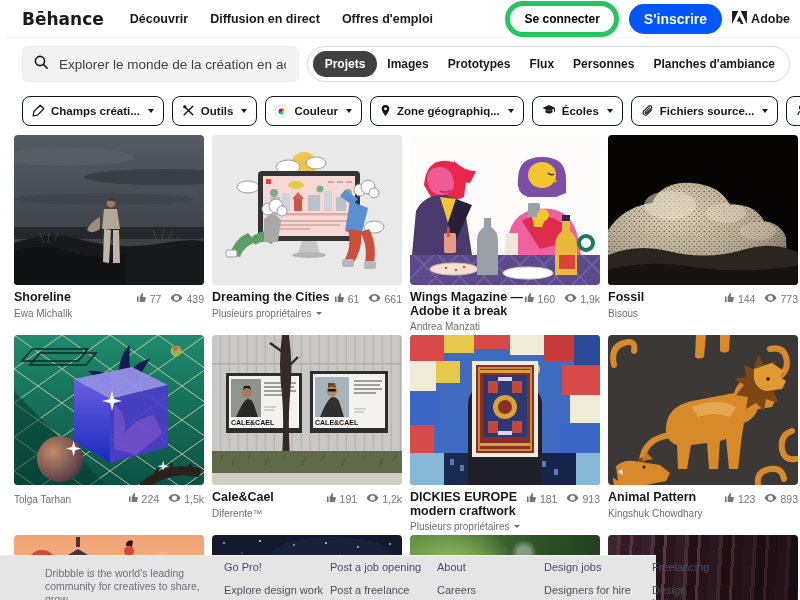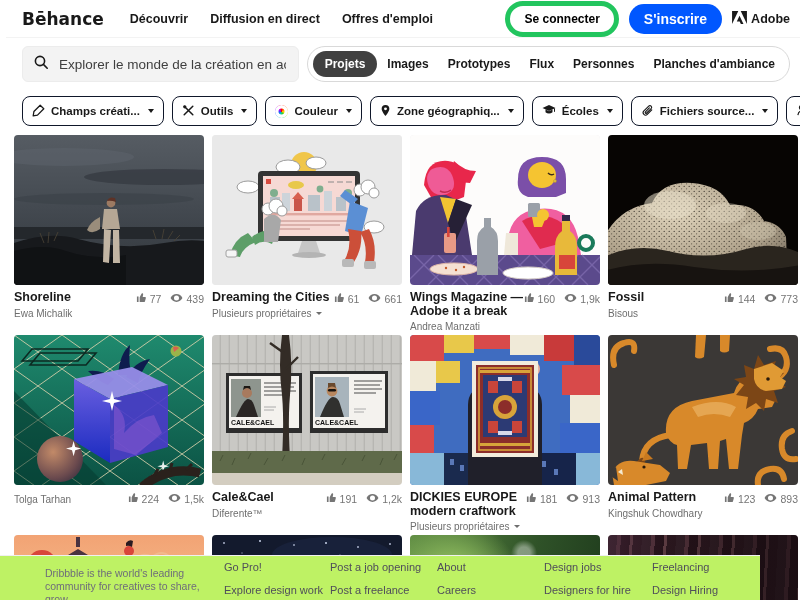--- a/index.html
+++ b/index.html
@@ -32,21 +32,21 @@
   .cover{height:150px;border-radius:4px;overflow:hidden;position:relative;background:#eee;cursor:pointer;}
   .cover svg{display:block;width:100%;height:100%;}
   .art-css{width:100%;height:100%;}
   .info{position:relative;height:44px;padding-top:6px;overflow:visible;}
   .title{font-size:12.5px;font-weight:700;line-height:13.5px;padding-right:66px;cursor:pointer;}
   .owner{font-size:10px;color:#6e6e6e;margin-top:3px;display:flex;align-items:center;gap:4px;cursor:pointer;}
   .owner-caret{width:0;height:0;border-left:3px solid transparent;border-right:3px solid transparent;border-top:3.5px solid #6e6e6e;}
   .stats{position:absolute;top:7px;right:0;display:flex;gap:9px;align-items:center;color:#757575;font-size:10.5px;font-weight:400;}
   .stat{display:flex;align-items:center;gap:3px;}
   
-  footer{position:absolute;left:0;bottom:0;width:760px;height:44px;background:#bef264;z-index:6;border-top:1px solid #f0f0f0;}
+  footer{position:absolute;left:0;bottom:0;width:656px;height:44px;background:#e5e5e5;z-index:6;border-top:1px solid #f0f0f0;}
   .tagline{position:absolute;left:45px;top:11px;font-size:10.5px;line-height:13px;color:#6e6d7a;width:170px;}
   .fcol{position:absolute;top:5px;}
   .flink{display:block;font-size:11px;color:#4f4e5a;margin-bottom:10px;line-height:13px;cursor:pointer;}
   .fcol-0{left:224px;}.fcol-1{left:330px;}.fcol-2{left:437px;}.fcol-3{left:544px;}.fcol-4{left:652px;}
 </style>
 </head>
 <body>
 
 <div class="page">
 

